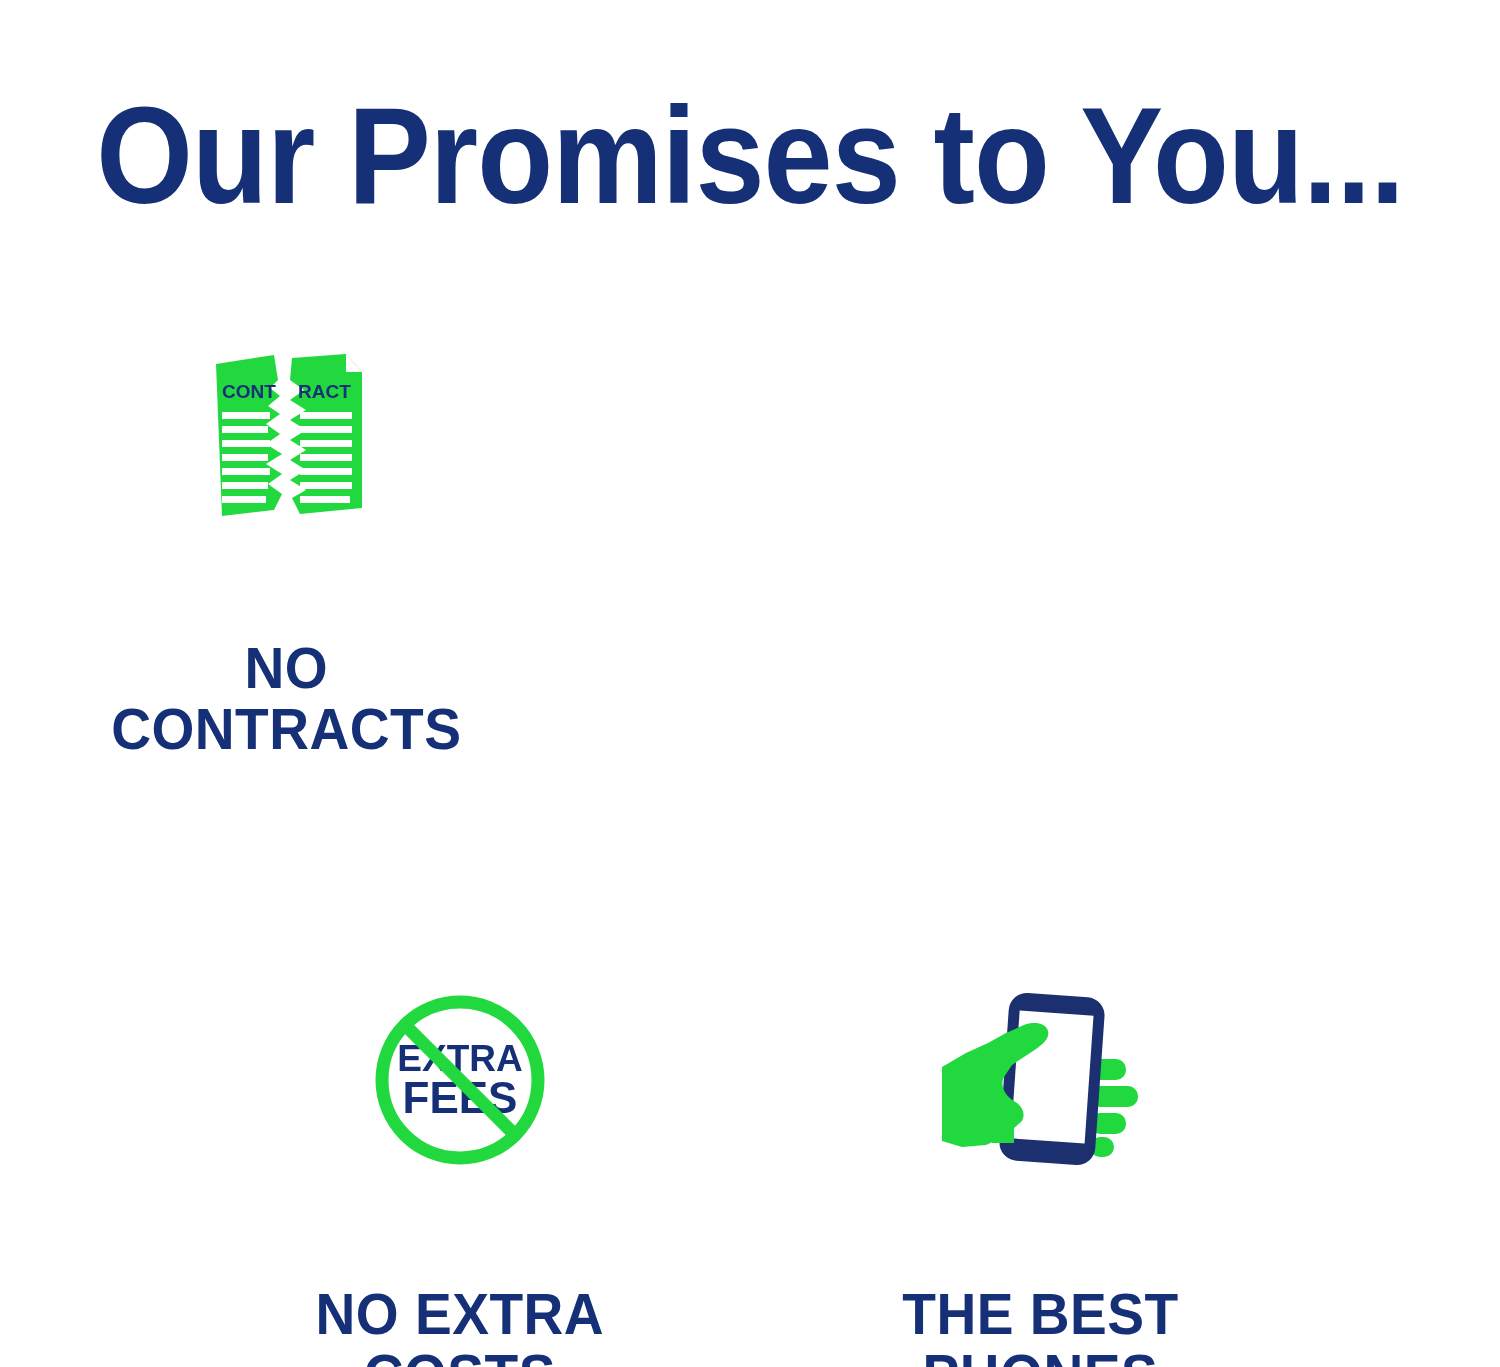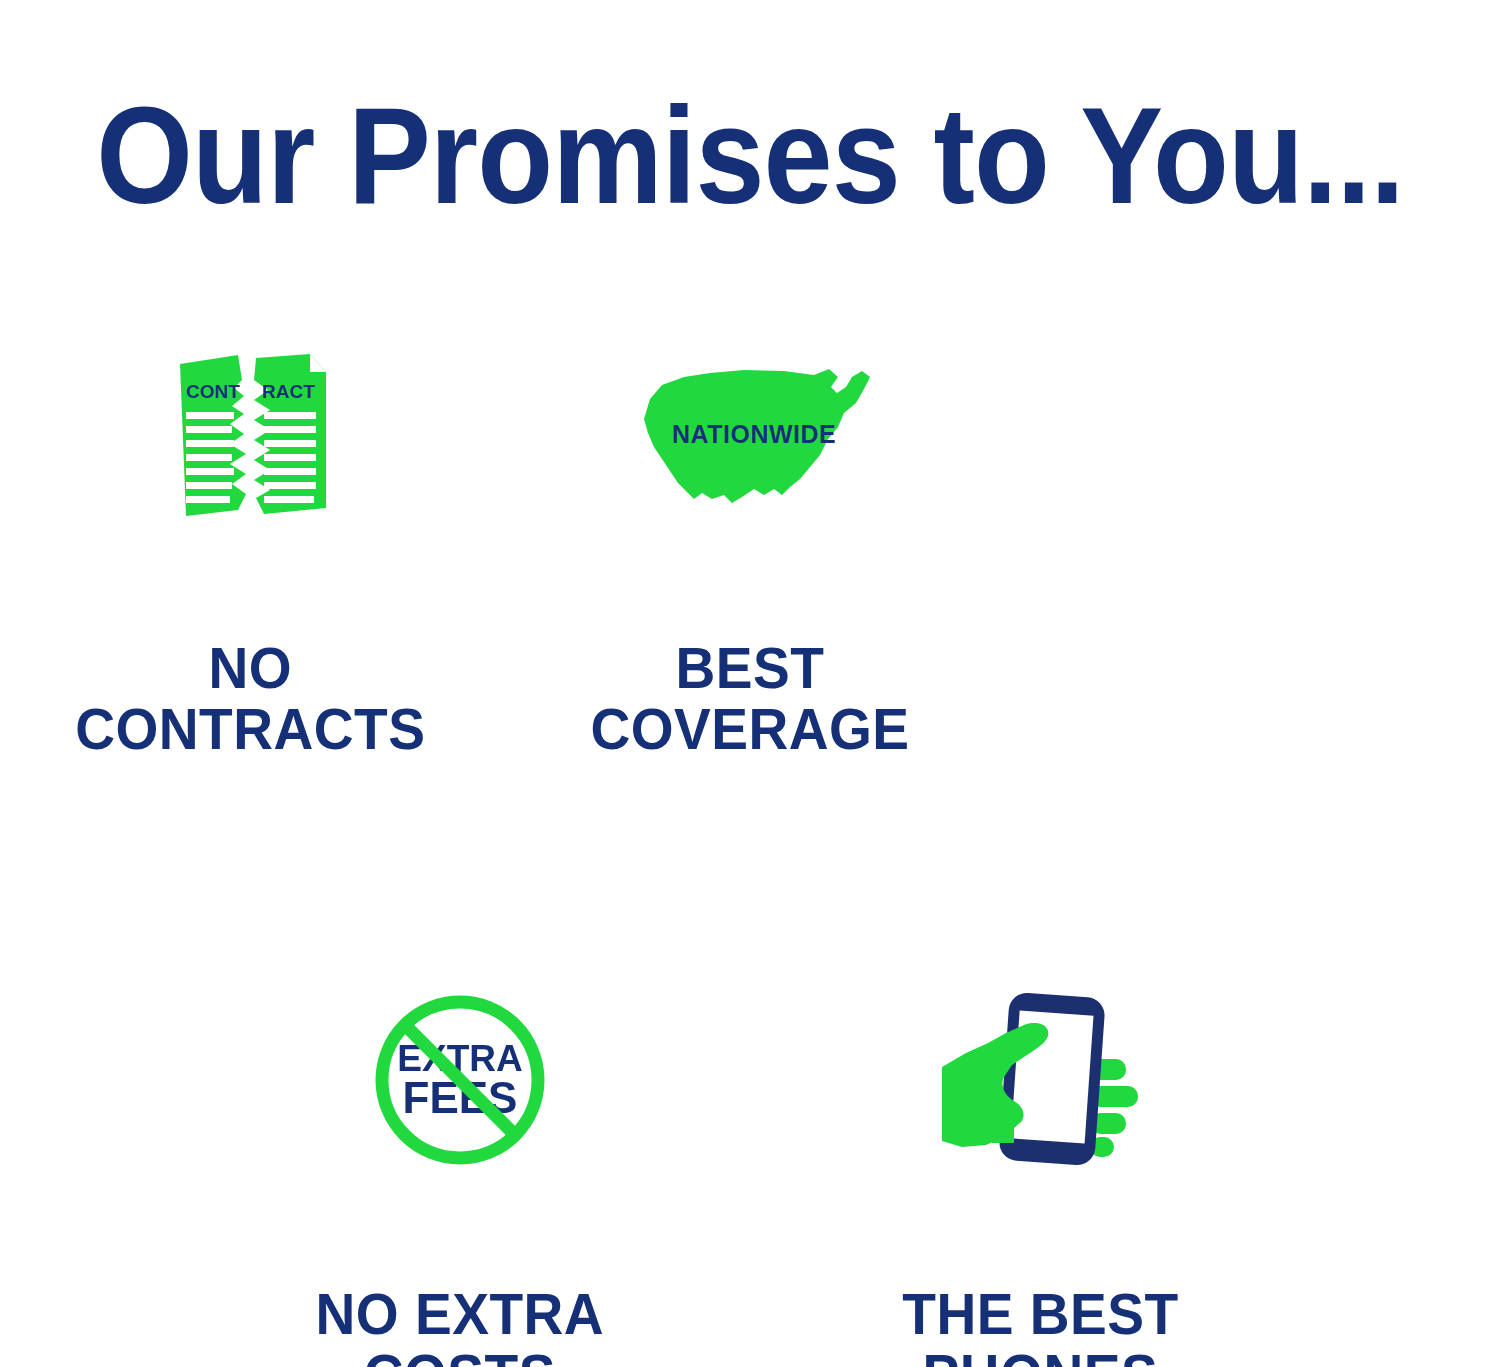--- a/index.html
+++ b/index.html
@@ -48,21 +48,21 @@
     left: 0;
     width: 1500px;
     display: flex;
   }
   .row-top {
     top: 330px;
   }
   .row-bottom {
     top: 965px;
   }
-  .row-top .promise  { width: 500px; }
+  .row-top .promise  { width: 500px; margin-left: 36px; }
   .row-bottom { justify-content: center; }
   .row-bottom .promise { width: 580px; }
 
   .promise {
     display: flex;
     flex-direction: column;
     align-items: center;
   }
 
   .icon-box {
@@ -126,31 +126,20 @@
           </g>
 
           <text x="26" y="48" font-family="Liberation Sans, sans-serif" font-size="19" font-weight="700" fill="#153076">CONT</text>
           <text x="102" y="48" font-family="Liberation Sans, sans-serif" font-size="19" font-weight="700" fill="#153076">RACT</text>
         </svg>
       </div>
       <div class="promise-label">NO
 CONTRACTS</div>
     </div>
 
-    <div class="promise">
-      <div class="icon-box">
-        <svg width="252" height="150" viewBox="0 0 252 150">
-          <path fill="#21D93E" d="M26 36 L38 22 L60 14 L86 10 L120 7 L160 8 L190 12 L205 6 L214 14 L207 24 L213 30 L222 24 L228 14 L238 8 L246 14 L240 26 L232 40 L220 50 L214 64 L204 76 L196 92 L186 104 L176 116 L166 124 L158 132 L150 126 L140 132 L130 126 L118 134 L108 140 L100 132 L88 136 L78 130 L70 136 L62 128 L54 120 L46 108 L38 96 L30 84 L24 70 L20 56 Z"></path>
-          <path fill="#21D93E" d="M178 16 L186 24 L180 32 L172 26 Z"></path>
-          <text x="48" y="80" font-family="Liberation Sans, sans-serif" font-size="25" font-weight="700" fill="#153076" letter-spacing="0.5">NATIONWIDE</text>
-        </svg>
-      </div>
-      <div class="promise-label">BEST
-COVERAGE</div>
-    </div>
 
 
   </div>
 
   <div class="row row-bottom">
 
     <div class="promise">
       <div class="icon-box">
         <svg width="178" height="178" viewBox="0 0 178 178">
           <text x="89" y="80" text-anchor="middle" font-family="Liberation Sans, sans-serif" font-size="37" font-weight="700" fill="#153076">EXTRA</text>

